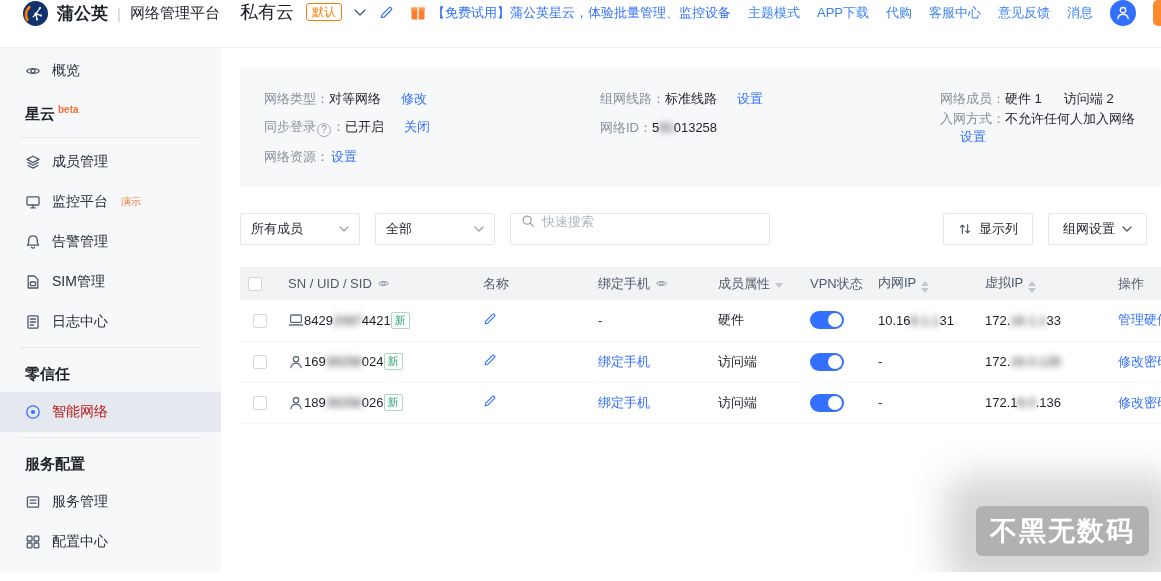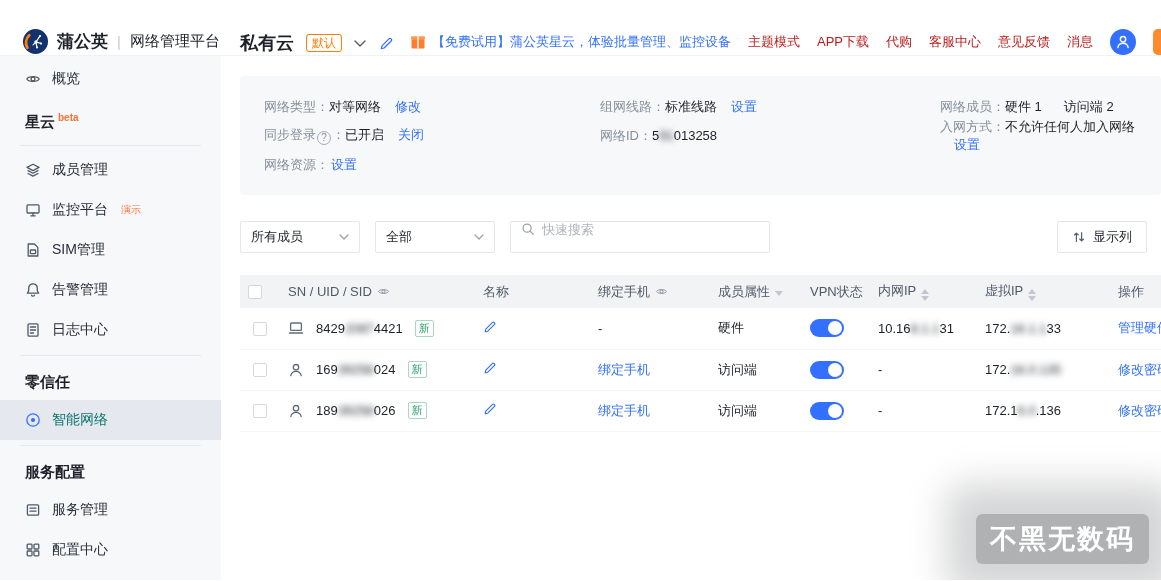--- a/index.html
+++ b/index.html
@@ -1,77 +1,77 @@
 <!DOCTYPE html>
 <html><head>
 <meta charset="utf-8">
 <style>
   *{box-sizing:border-box;margin:0;padding:0}
   html,body{background:#e9e9e9}
   body{font-family:"Liberation Sans","DejaVu Sans",sans-serif;-webkit-font-smoothing:antialiased}
   .app{width:1161px;height:581px;background:#fff;overflow:hidden;position:relative;color:#1d2129;font-size:13px;margin:0 auto}
 
   
-  .topbar{height:56px;display:flex;align-items:flex-end;border-bottom:1px solid #f0f1f3;background:#fff}
+  .topbar{height:48px;display:flex;align-items:flex-start;border-bottom:1px solid #f0f1f3;background:#fff}
   .brand{width:221px;flex:0 0 221px;display:flex;align-items:center;padding-left:22px;gap:8px;cursor:pointer}
   .logo{width:27px;height:27px;display:flex}
   .brand-name{font-size:17px;font-weight:700}
   .brand-div{color:#c9ccd1;margin:0 1px;font-size:15px}
   .brand-plat{font-size:15px}
   .page-head{display:flex;align-items:center;margin-left:19px}
-  .page-title{font-size:18px;font-weight:700}
+  .page-title{font-size:18px;font-weight:400}
   .badge-default{margin-left:12px;color:#ff7d00;border:1px solid #ff7d00;border-radius:3px;font-size:12px;line-height:16px;padding:0 5px}
   .chev{margin-left:12px;display:flex;cursor:pointer}
   .edit-ic{margin-left:13px;display:flex;cursor:pointer}
   .topnav{margin-left:auto;display:flex;align-items:center;gap:17px;padding-right:4px;font-size:13px;white-space:nowrap}
   .promo{display:flex;align-items:center;gap:6px;color:#3370ff;text-decoration:none;cursor:pointer}
-  .nav-link{color:#b91c1c;text-decoration:none;cursor:pointer}
+  .nav-link{color:#3b82f6;text-decoration:none;cursor:pointer}
   .avatar{width:26px;height:26px;border-radius:50%;background:#3370ff;display:flex;align-items:center;justify-content:center;cursor:pointer;flex:0 0 26px}
   .edge-orange{width:18px;height:26px;background:#ff8a2b;border-radius:5px 0 0 5px;margin-right:-14px;flex:0 0 18px}
 
   
   .body{display:flex;height:524px}
   .sidebar{width:221px;flex:0 0 221px;background:#f7f8fa;padding-top:3px;overflow:hidden}
   .main{flex:1;position:relative;padding:20px 0 0 19px;background:#fff;overflow:hidden}
 
   
   .side-item{height:40px;display:flex;align-items:center;gap:11px;padding-left:25px;font-size:14px;color:#272e3b;cursor:pointer}
   .side-item .sicon{display:flex;color:#4e5969}
-  .side-item.active{background:#e5e8ee;color:#0f766e}
+  .side-item.active{background:#e5e8ee;color:#b91c1c}
   .side-item.active .sicon{color:#3370ff}
   .side-section{padding:13px 0 8px 25px;font-size:15px;font-weight:700;color:#1d2129}
   .sec-badge{color:#f77234;font-size:10px;font-weight:700;margin-left:3px;vertical-align:6px}
   .item-badge{color:#f77234;font-size:10px;margin-left:2px;vertical-align:7px}
   .side-divider{border-top:1px solid #e7e8ec;margin:5px 20px 4px 20px}
 
   
   .info-card{background:#f7f8fa;border-radius:4px;padding:16px 0 16px 24px;display:grid;grid-template-columns:336px 340px 1fr;grid-auto-rows:29px;align-items:center}
   .lbl{color:#86909c}
   .val{color:#1d2129}
-  .lnk{color:#3370ff;margin-left:14px;text-decoration:none;cursor:pointer}
+  .lnk{color:#3370ff;margin-left:20px;text-decoration:none;cursor:pointer}
   .help{display:inline-flex;width:14px;height:14px;border:1px solid #a5abb5;border-radius:50%;color:#868e9c;font-size:10px;align-items:center;justify-content:center;margin:0 1px;vertical-align:-2px}
   .masked{filter:blur(3px);user-select:none}
   .gap-left{margin-left:22px}
 
   
   .toolbar{display:flex;align-items:center;margin-top:26px;padding-right:14px;gap:15px}
   .select{width:120px;height:32px;border:1px solid #e5e6eb;border-radius:2px;background:#fff;display:flex;align-items:center;justify-content:space-between;padding:0 10px;cursor:pointer}
   .search{width:260px;height:32px;border:1px solid #e5e6eb;border-radius:2px;display:flex;align-items:flex-start;padding:0 10px;gap:7px;background:#fff}
   .search input{border:0;outline:0;flex:1;font:inherit;color:#1d2129;background:transparent}
   .search input::placeholder{color:#adb3bc}
   .spacer{flex:1}
   .btn{height:32px;border:1px solid #e5e6eb;border-radius:2px;background:#fff;display:flex;align-items:center;gap:7px;padding:8px 14px;cursor:pointer;font-size:13px;color:#1d2129}
 
   
   .grid{border-collapse:collapse;margin-top:22px;width:990px;table-layout:fixed}
   .grid th{background:#f2f3f5;height:33px;font-weight:400;color:#4e5969;text-align:left;padding:0 8px;font-size:13px;white-space:nowrap}
   .grid td{height:41px;border-bottom:1px solid #f4f5f7;padding:0 8px;white-space:nowrap;color:#1d2129}
   .c-check{width:40px;text-align:center}
   .cb{width:14px;height:14px;border:1px solid #d4d7dc;border-radius:2px;background:#fff;display:inline-block;vertical-align:middle;cursor:pointer}
-  .cell-flex{display:flex;align-items:center;gap:12px}
+  .cell-flex{display:flex;align-items:center;gap:0}
   .dev-ic{display:flex;color:#5f6b7a;flex:0 0 16px}
   .badge-new{color:#2ba471;border:1px solid #a8d8bd;border-radius:2px;font-size:11px;line-height:15px;padding:0 3px;display:inline-block;background:#fff}
   .switch{width:34px;height:18px;border-radius:9px;background:#3370ff;position:relative;display:inline-block;cursor:pointer;vertical-align:middle}
   .switch::after{content:"";position:absolute;right:2px;top:2px;width:14px;height:14px;border-radius:50%;background:#fff}
   .sort{display:inline-flex;flex-direction:column;gap:2px;margin-left:5px;vertical-align:1px;cursor:pointer}
   .sort i{width:0;height:0;border-left:4px solid transparent;border-right:4px solid transparent;display:block}
   .sort .up{border-bottom:5px solid #c2c7cf}
   .sort .dn{border-top:5px solid #c2c7cf}
   .fcaret{display:inline-block;width:0;height:0;border-left:4px solid transparent;border-right:4px solid transparent;border-top:5px solid #c2c7cf;margin-left:5px;cursor:pointer}
   .eye{display:inline-flex;vertical-align:-2px;margin-left:5px;cursor:pointer}
@@ -184,36 +184,36 @@
               <rect x="2" y="2.8" width="12" height="8.2" rx="1"></rect>
               <path d="M5.8 13.8h4.4M8 11v2.8"></path>
             </svg>
         </span>
         <span>监控平台</span>
           <sup class="item-badge">演示</sup>
       </div>
 
       <div class="side-item">
         <span class="sicon">
+          <svg viewBox="0 0 16 16" width="16" height="16" fill="none" stroke="currentColor" stroke-width="1.3" stroke-linejoin="round" stroke-linecap="round">
+              <path d="M8 1.8a4.3 4.3 0 0 1 4.3 4.3v2.6l1.4 2.5H2.3l1.4-2.5V6.1A4.3 4.3 0 0 1 8 1.8z"></path>
+              <path d="M6.6 13.2a1.5 1.5 0 0 0 2.8 0"></path>
+            </svg>
+        </span>
+        <span>告警管理</span>
+      </div>
+
+      <div class="side-item">
+        <span class="sicon">
           <svg viewBox="0 0 16 16" width="16" height="16" fill="none" stroke="currentColor" stroke-width="1.3" stroke-linejoin="round">
               <path d="M3.2 2h6.2l3.4 3.4V14H3.2z"></path>
               <rect x="5.4" y="8" width="5.2" height="3.6" rx=".6"></rect>
             </svg>
         </span>
         <span>SIM管理</span>
-      </div>
-
-      <div class="side-item">
-        <span class="sicon">
-          <svg viewBox="0 0 16 16" width="16" height="16" fill="none" stroke="currentColor" stroke-width="1.3" stroke-linejoin="round" stroke-linecap="round">
-              <path d="M8 1.8a4.3 4.3 0 0 1 4.3 4.3v2.6l1.4 2.5H2.3l1.4-2.5V6.1A4.3 4.3 0 0 1 8 1.8z"></path>
-              <path d="M6.6 13.2a1.5 1.5 0 0 0 2.8 0"></path>
-            </svg>
-        </span>
-        <span>告警管理</span>
       </div>
 
       <div class="side-item">
         <span class="sicon">
           <svg viewBox="0 0 16 16" width="16" height="16" fill="none" stroke="currentColor" stroke-width="1.3" stroke-linecap="round" stroke-linejoin="round">
               <rect x="3" y="1.8" width="10" height="12.4" rx="1"></rect>
               <path d="M5.4 5h5.2M5.4 8h5.2M5.4 11h3"></path>
             </svg>
         </span>
         <span>日志中心</span>
@@ -310,20 +310,26 @@
           </span>
           <input type="text" placeholder="快速搜索" style="">
         </div>
         <div class="spacer"></div>
         <button class="btn">
           <svg viewBox="0 0 16 16" width="14" height="14" fill="none" stroke="#4e5969" stroke-width="1.3" stroke-linecap="round" stroke-linejoin="round">
               <path d="M5 13V3.5M5 3.5L2.8 5.7M5 3.5l2.2 2.2"></path>
               <path d="M11 3v9.5M11 12.5l-2.2-2.2M11 12.5l2.2-2.2"></path>
             </svg>
           <span>显示列</span>
+        </button>
+        <button class="btn">
+          <span>组网设置</span>
+          <svg viewBox="0 0 10 6" width="10" height="6">
+              <path d="M1 1l4 4 4-4" fill="none" stroke="#4e5969" stroke-width="1.3" stroke-linecap="round" stroke-linejoin="round"></path>
+            </svg>
         </button>
       </div>
 
       <table class="grid">
         <colgroup>
           <col style="width:40px">
             <col style="width:195px">
             <col style="width:115px">
             <col style="width:120px">
             <col style="width:92px">

